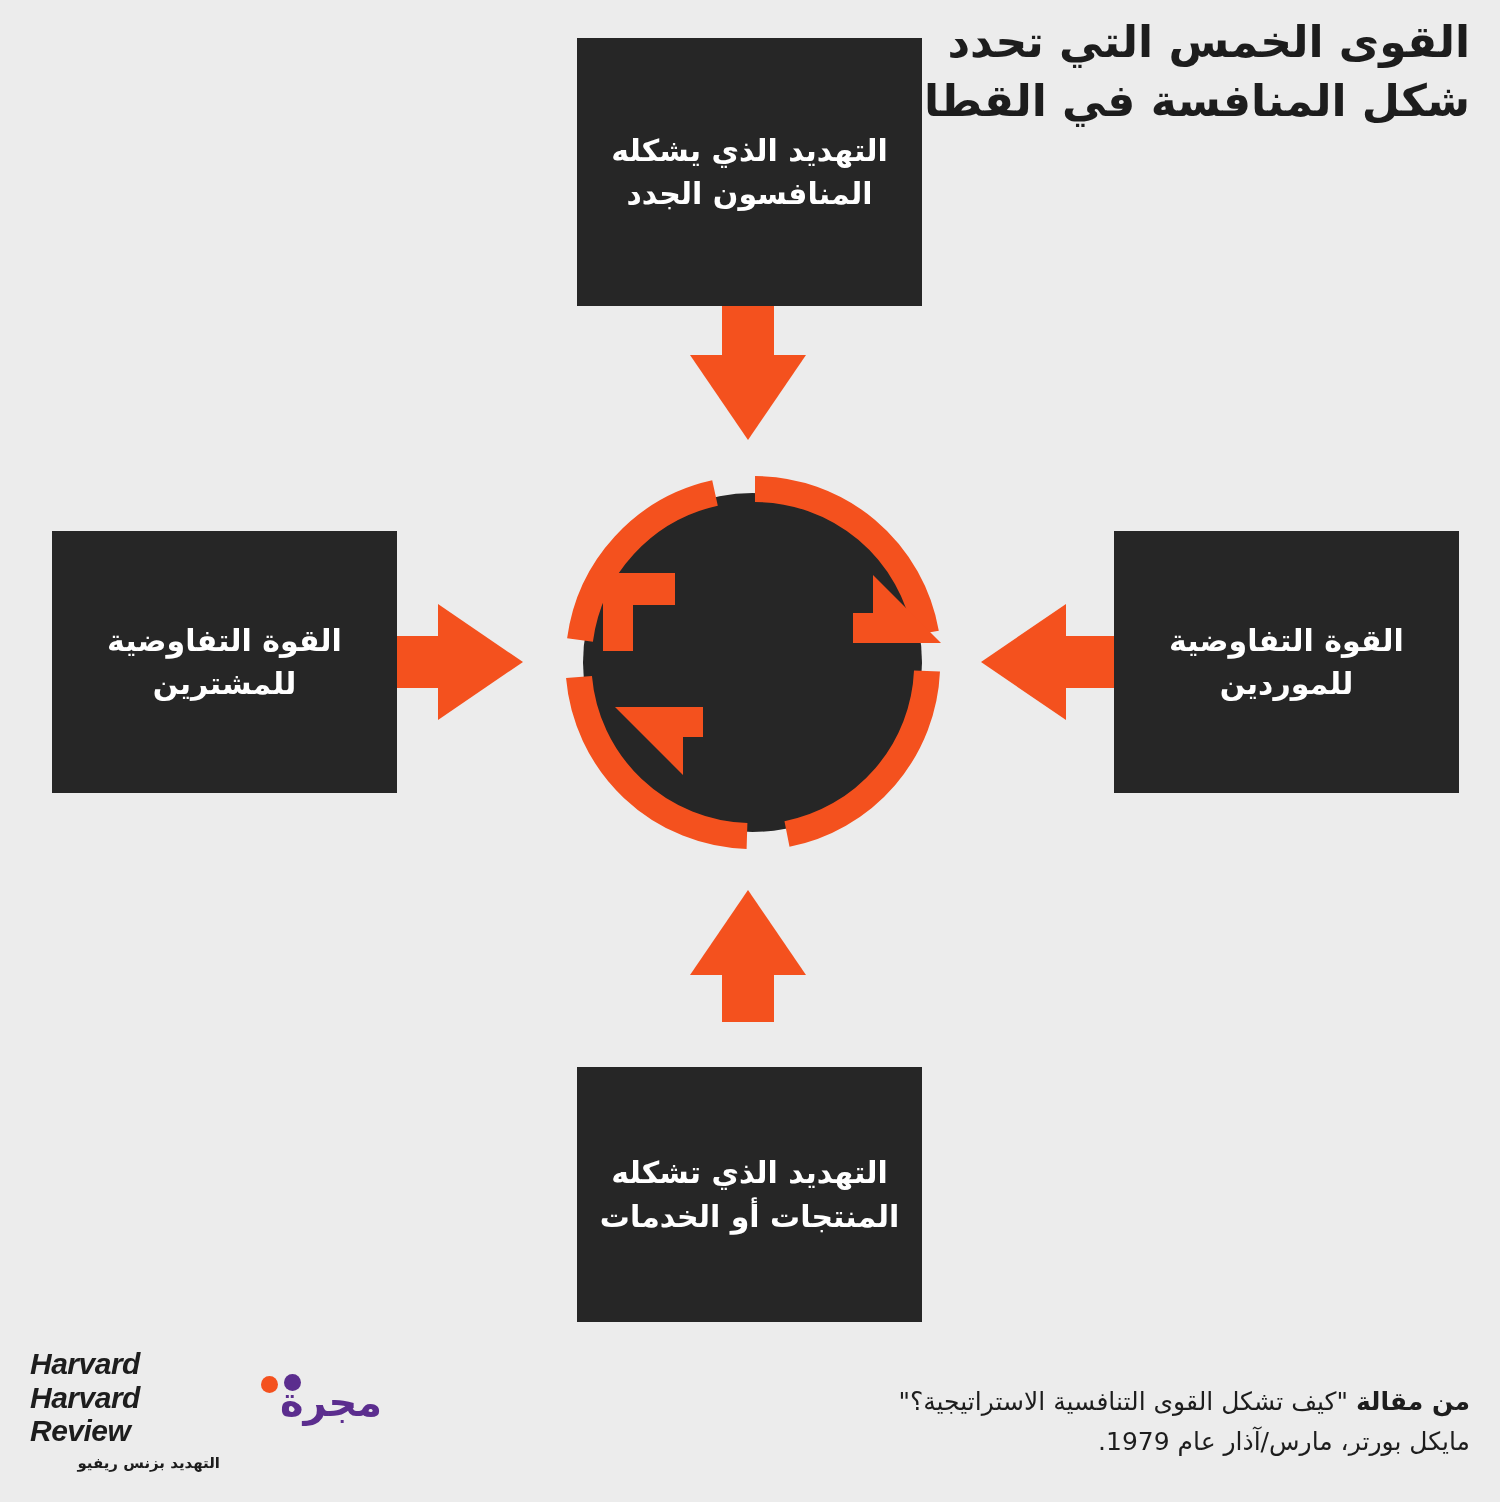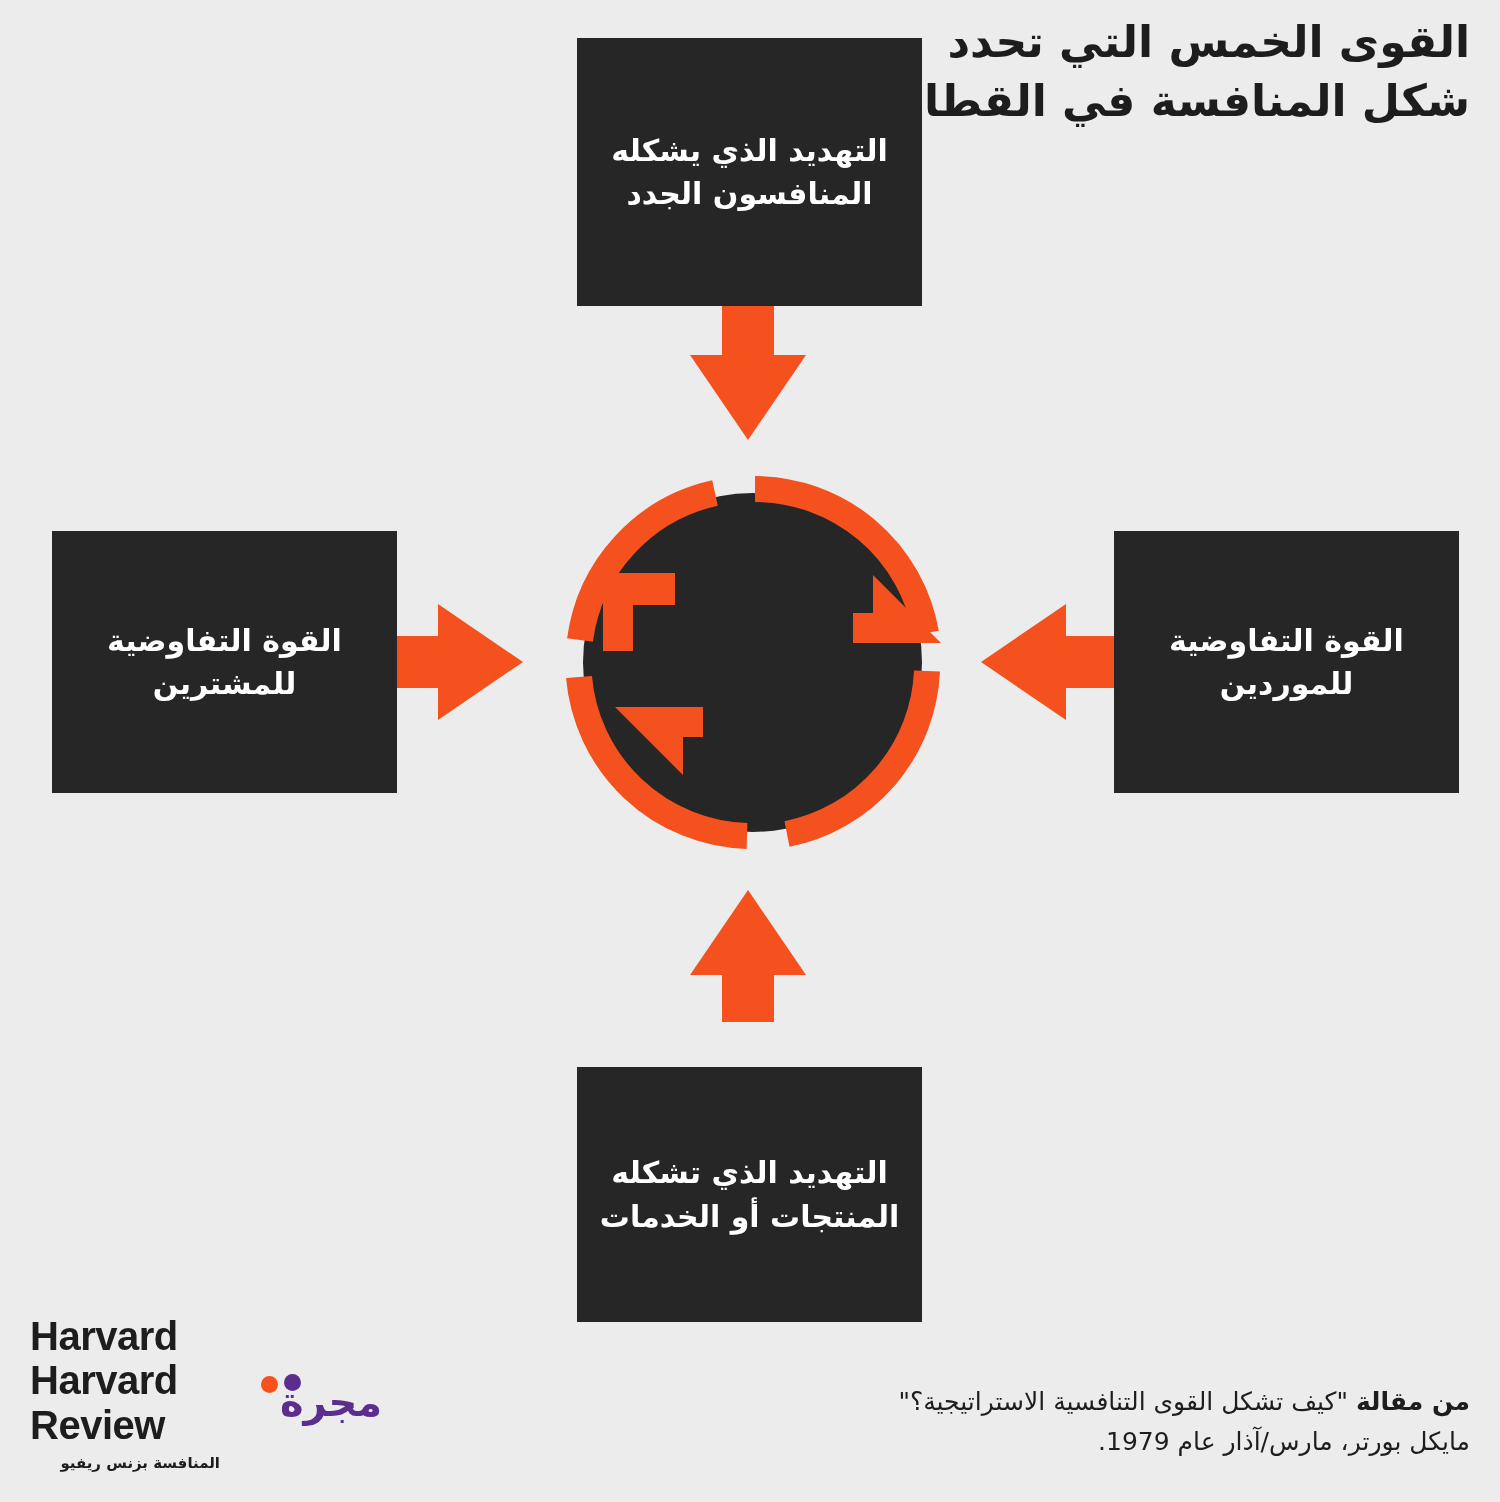--- a/index.html
+++ b/index.html
@@ -126,25 +126,26 @@
   #hbr-logo {
     position: absolute;
     left: 30px;
     bottom: 30px;
     width: 190px;
     text-align: left;
     direction: ltr;
   }
   #hbr-logo .hbr-line {
     font-weight: bold;
-    font-size: 40px;
+    font-size: 30px;
     line-height: 1.12;
     letter-spacing: -0.5px;
     color: #1d1d1d;
     font-family: "Liberation Sans", sans-serif;
+    font-style: italic;
   }
   #hbr-logo .hbr-ar {
     margin-top: 6px;
     font-size: 15px;
     font-weight: bold;
     text-align: right;
     direction: rtl;
     color: #1d1d1d;
   }
 
@@ -261,21 +262,21 @@
 
       <polygon points="48,108 120,108 120,140 78,140 78,186 48,186"></polygon>
     </g>
   </svg>
 </div>
 
 <div id="hbr-logo">
   <div class="hbr-line">Harvard</div>
   <div class="hbr-line">Harvard</div>
   <div class="hbr-line">Review</div>
-  <div class="hbr-ar">المنافسة بزنس ريفيو</div>
+  <div class="hbr-ar">التهديد بزنس ريفيو</div>
 </div>
 
 <div id="majarra-logo">
   <div id="majarra-word">مجرة</div>
   <div class="dot" id="dot-orange"></div>
   <div class="dot" id="dot-purple"></div>
 </div>
 
 <div id="source-note">
   <span class="strong">من مقالة</span>

